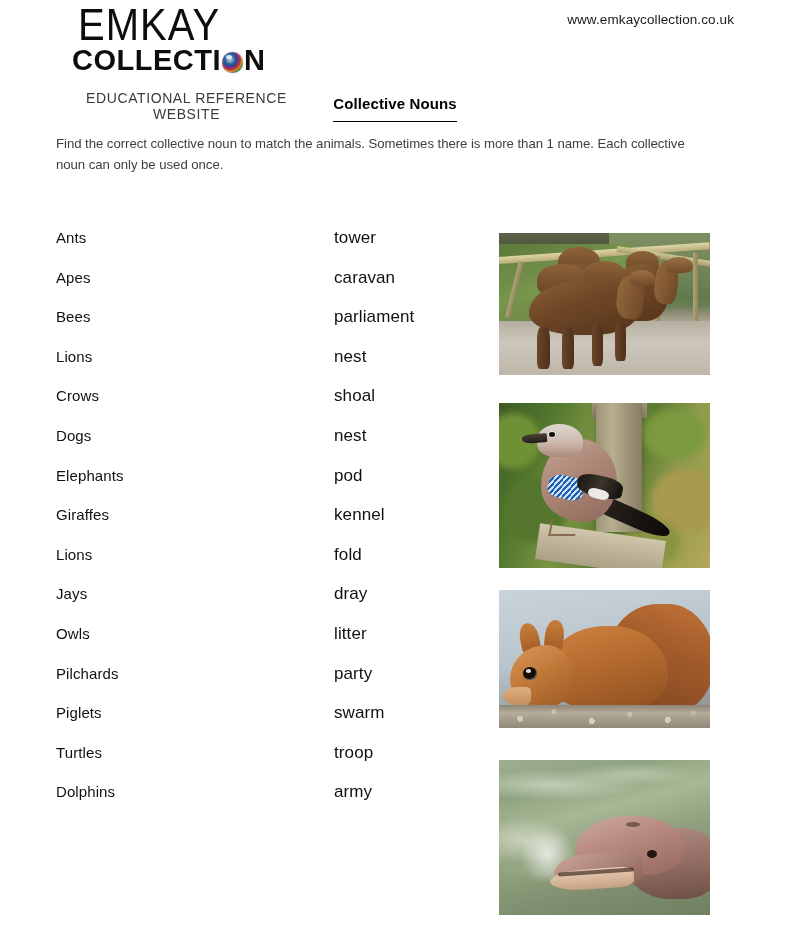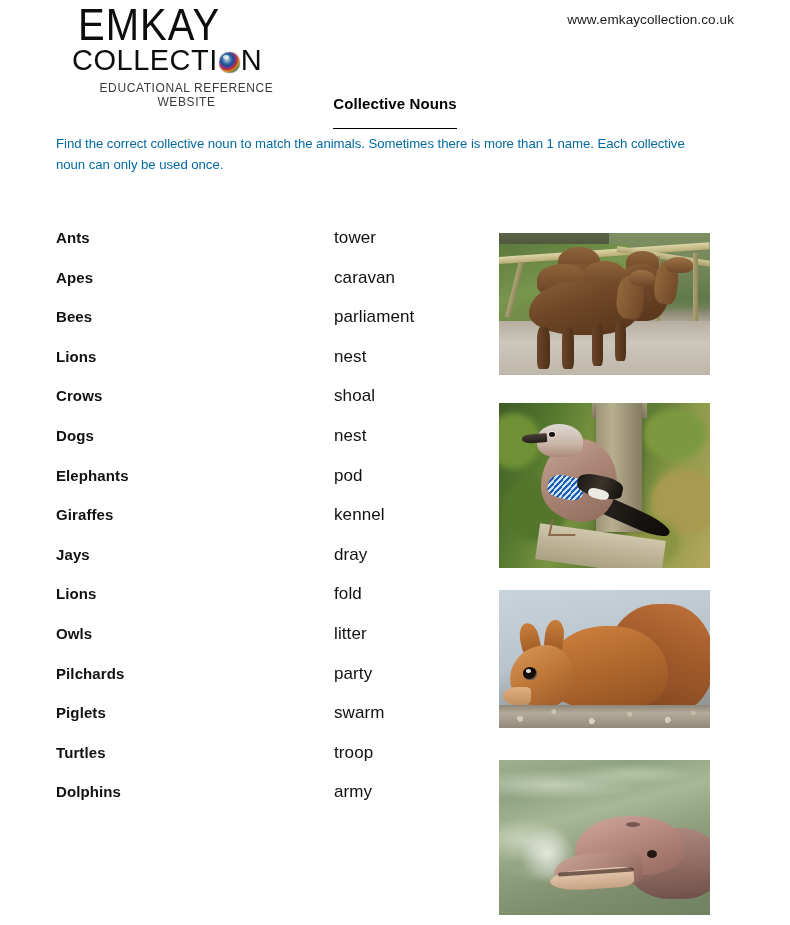--- a/index.html
+++ b/index.html
@@ -50,21 +50,21 @@
     display: block;
     position: relative;
     margin-top: 4px;
     height: 28px;
     text-align: left;
     padding-left: 0px;
   }
   .logo-collection {
     font-family: "Liberation Sans", sans-serif;
     font-size: 29px;
-    font-weight: 400;
+    font-weight: 700;
     letter-spacing: 0.5px;
     line-height: 29px;
     color: #0d0d0d;
     white-space: nowrap;
   }
   .lens-icon {
     display: inline-block;
     width: 21px;
     height: 21px;
     border-radius: 50%;
@@ -86,26 +86,26 @@
     position: absolute;
     left: 4px; top: 3px;
     width: 6px; height: 4px;
     border-radius: 50%;
     background: rgba(255,255,255,.75);
     filter: blur(.5px);
   }
   .logo-tagline {
     display: block;
     font-family: "Liberation Sans", sans-serif;
-    font-size: 12px;
+    font-size: 14px;
     font-weight: 400;
     letter-spacing: 0.6px;
     color: #3a3a3a;
     text-align: center;
-    margin-top: 7px;
+    margin-top: 16px;
     padding-left: 4px;
   }
   .site-url {
     position: absolute;
     right: 56px;
     top: 12px;
     font-size: 13.5px;
     font-weight: 400;
     color: #1a1a1a;
     letter-spacing: 0.1px;
@@ -117,31 +117,31 @@
     top: 95px;
     left: 0;
     width: 790px;
     text-align: center;
     font-size: 15px;
     font-weight: bold;
     letter-spacing: 0.1px;
   }
   .page-title span {
     border-bottom: 1.6px solid #000;
-    padding-bottom: 16px;
+    padding-bottom: 9px;
   }
   .intro {
     position: absolute;
     top: 133px;
     left: 56px;
     width: 660px;
     font-size: 13.2px;
     line-height: 21px;
     letter-spacing: -0.05px;
-    color: #0369a1;
+    color: #404040;
   }
 
   
   .match-area {
     position: absolute;
     top: 228px;
     left: 56px;
     width: 420px;
   }
   .match-row {
@@ -149,21 +149,20 @@
     position: relative;
   }
   .animal-name {
     position: absolute;
     left: 0;
     top: 0;
     font-size: 15px;
     line-height: 20px;
     color: #111;
     letter-spacing: 0.1px;
-    font-weight: bold;
   }
   .noun-name {
     position: absolute;
     left: 278px;
     top: 0;
     font-size: 17px;
     line-height: 20px;
     color: #111;
     letter-spacing: 0.1px;
   }
@@ -500,26 +499,26 @@
   </div>
   <div class="match-row">
     <span class="animal-name">Elephants</span>
     <span class="noun-name">pod</span>
   </div>
   <div class="match-row">
     <span class="animal-name">Giraffes</span>
     <span class="noun-name">kennel</span>
   </div>
   <div class="match-row">
+    <span class="animal-name">Lions</span>
+    <span class="noun-name">fold</span>
+  </div>
+  <div class="match-row">
     <span class="animal-name">Jays</span>
     <span class="noun-name">dray</span>
-  </div>
-  <div class="match-row">
-    <span class="animal-name">Lions</span>
-    <span class="noun-name">fold</span>
   </div>
   <div class="match-row">
     <span class="animal-name">Owls</span>
     <span class="noun-name">litter</span>
   </div>
   <div class="match-row">
     <span class="animal-name">Pilchards</span>
     <span class="noun-name">party</span>
   </div>
   <div class="match-row">

